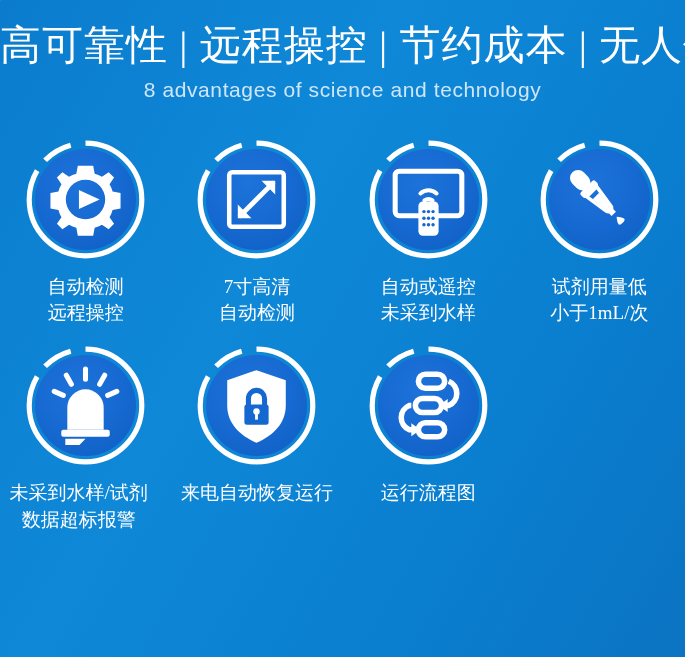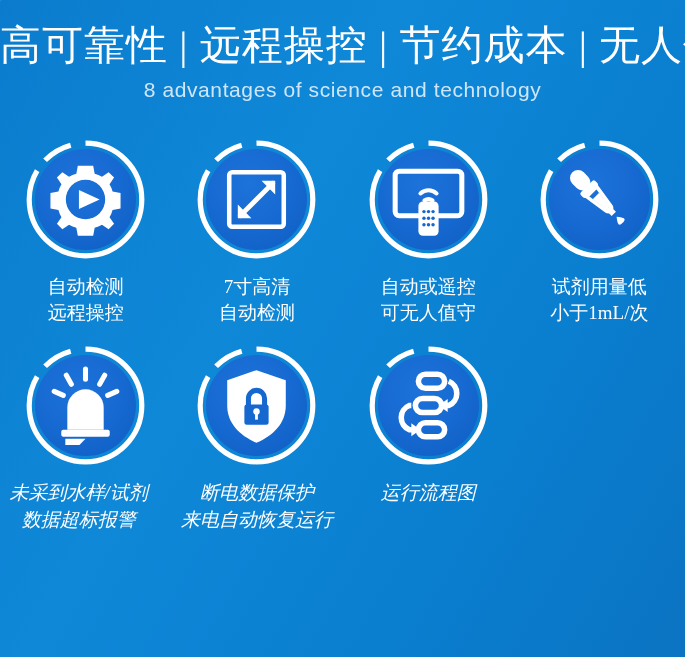--- a/index.html
+++ b/index.html
@@ -33,21 +33,21 @@
   
   .grid{
     position:absolute;left:0;top:140px;width:685px;
     display:flex;flex-wrap:wrap;
   }
   .cell{
     width:171.25px;
     display:flex;flex-direction:column;align-items:center;
     margin-bottom:8px;
   }
-  .cell.row2{margin-top:12px;font-style:italic;}
+  .cell.row2{margin-top:12px;}
   .badge{
     position:relative;width:119px;height:119px;
   }
   .ring{position:absolute;left:0;top:0;width:119px;height:119px;}
   .disc{
     position:absolute;left:9px;top:9px;width:101px;height:101px;
     border-radius:50%;
     background:radial-gradient(circle at 42% 34%, #1d73da 0%, #1568cf 55%, #0f5cc2 100%);
   }
   .glyph{position:absolute;left:9px;top:9px;width:101px;height:101px;}
@@ -136,21 +136,21 @@
               <circle cx="50" cy="68.5" r="1.7"></circle>
               <circle cx="54.5" cy="68.5" r="1.7"></circle>
             <circle cx="45.5" cy="75" r="1.7"></circle>
               <circle cx="50" cy="75" r="1.7"></circle>
               <circle cx="54.5" cy="75" r="1.7"></circle>
           </g>
         </svg>
       </div>
       <div class="caption">
         <span>自动或遥控</span>
-        <span class="l2">可无人值守</span>
+        <span class="l2">未采到水样</span>
       </div>
     </div>
 
     <div class="cell">
       <div class="badge">
         <svg class="ring" viewBox="0 0 119 119">
           <path d="M 59.5 3.2 A 56.3 56.3 0 1 0 59.5 115.8 A 56.3 56.3 0 0 0 59.5 3.2" fill="none" stroke="#ffffff" stroke-width="5.2" stroke-dasharray="30 13 311" stroke-dashoffset="-15" stroke-linecap="butt"></path>
         </svg>
         <div class="disc"></div>
         <svg class="glyph" viewBox="0 0 100 100">
@@ -204,21 +204,20 @@
         <div class="disc"></div>
         <svg class="glyph" viewBox="0 0 100 100">
           <path d="M50 15 L79 25 L79 50 C79 68 66 80 50 87 C34 80 21 68 21 50 L21 25 Z" fill="#ffffff"></path>
           <path d="M42 50 L42 43 a8 8 0 0 1 16 0 L58 50" fill="none" stroke="#1568cf" stroke-width="5"></path>
           <rect x="38" y="49" width="24" height="20" rx="2.5" fill="#1568cf"></rect>
           <circle cx="50" cy="56" r="3.2" fill="#ffffff"></circle>
           <rect x="48.6" y="57" width="2.8" height="7" fill="#ffffff"></rect>
         </svg>
       </div>
       <div class="caption">
-        <span>断电数据保护</span>
         <span class="l2">来电自动恢复运行</span>
       </div>
     </div>
 
     <div class="cell row2">
       <div class="badge">
         <svg class="ring" viewBox="0 0 119 119">
           <path d="M 59.5 3.2 A 56.3 56.3 0 1 0 59.5 115.8 A 56.3 56.3 0 0 0 59.5 3.2" fill="none" stroke="#ffffff" stroke-width="5.2" stroke-dasharray="30 13 311" stroke-dashoffset="-15" stroke-linecap="butt"></path>
         </svg>
         <div class="disc"></div>

